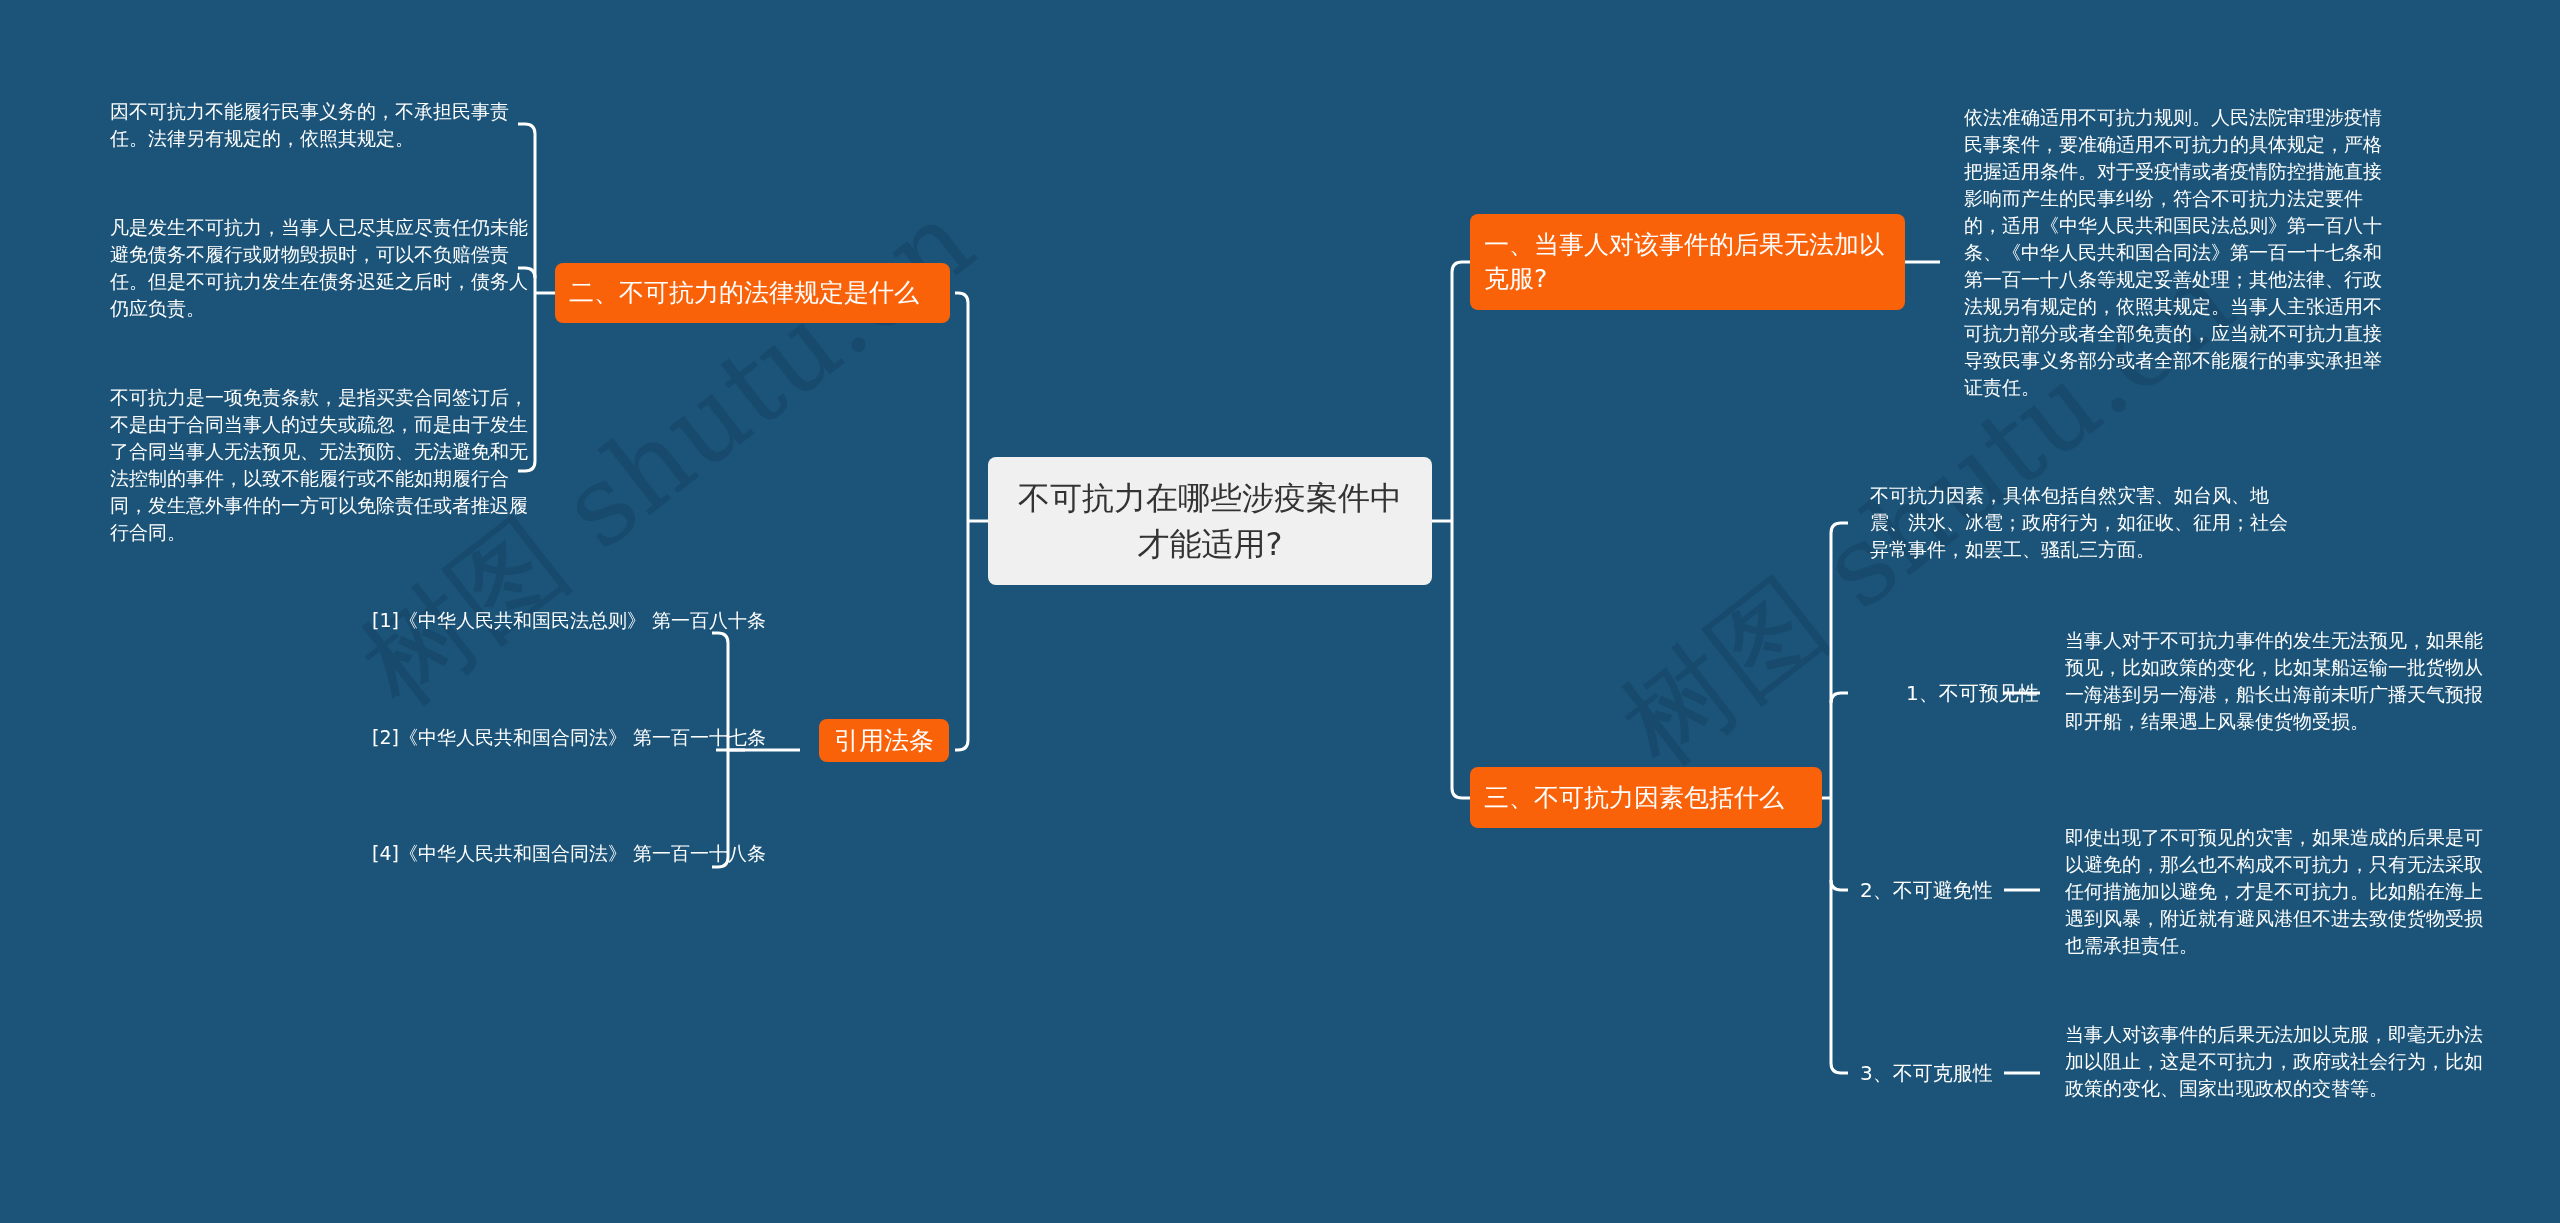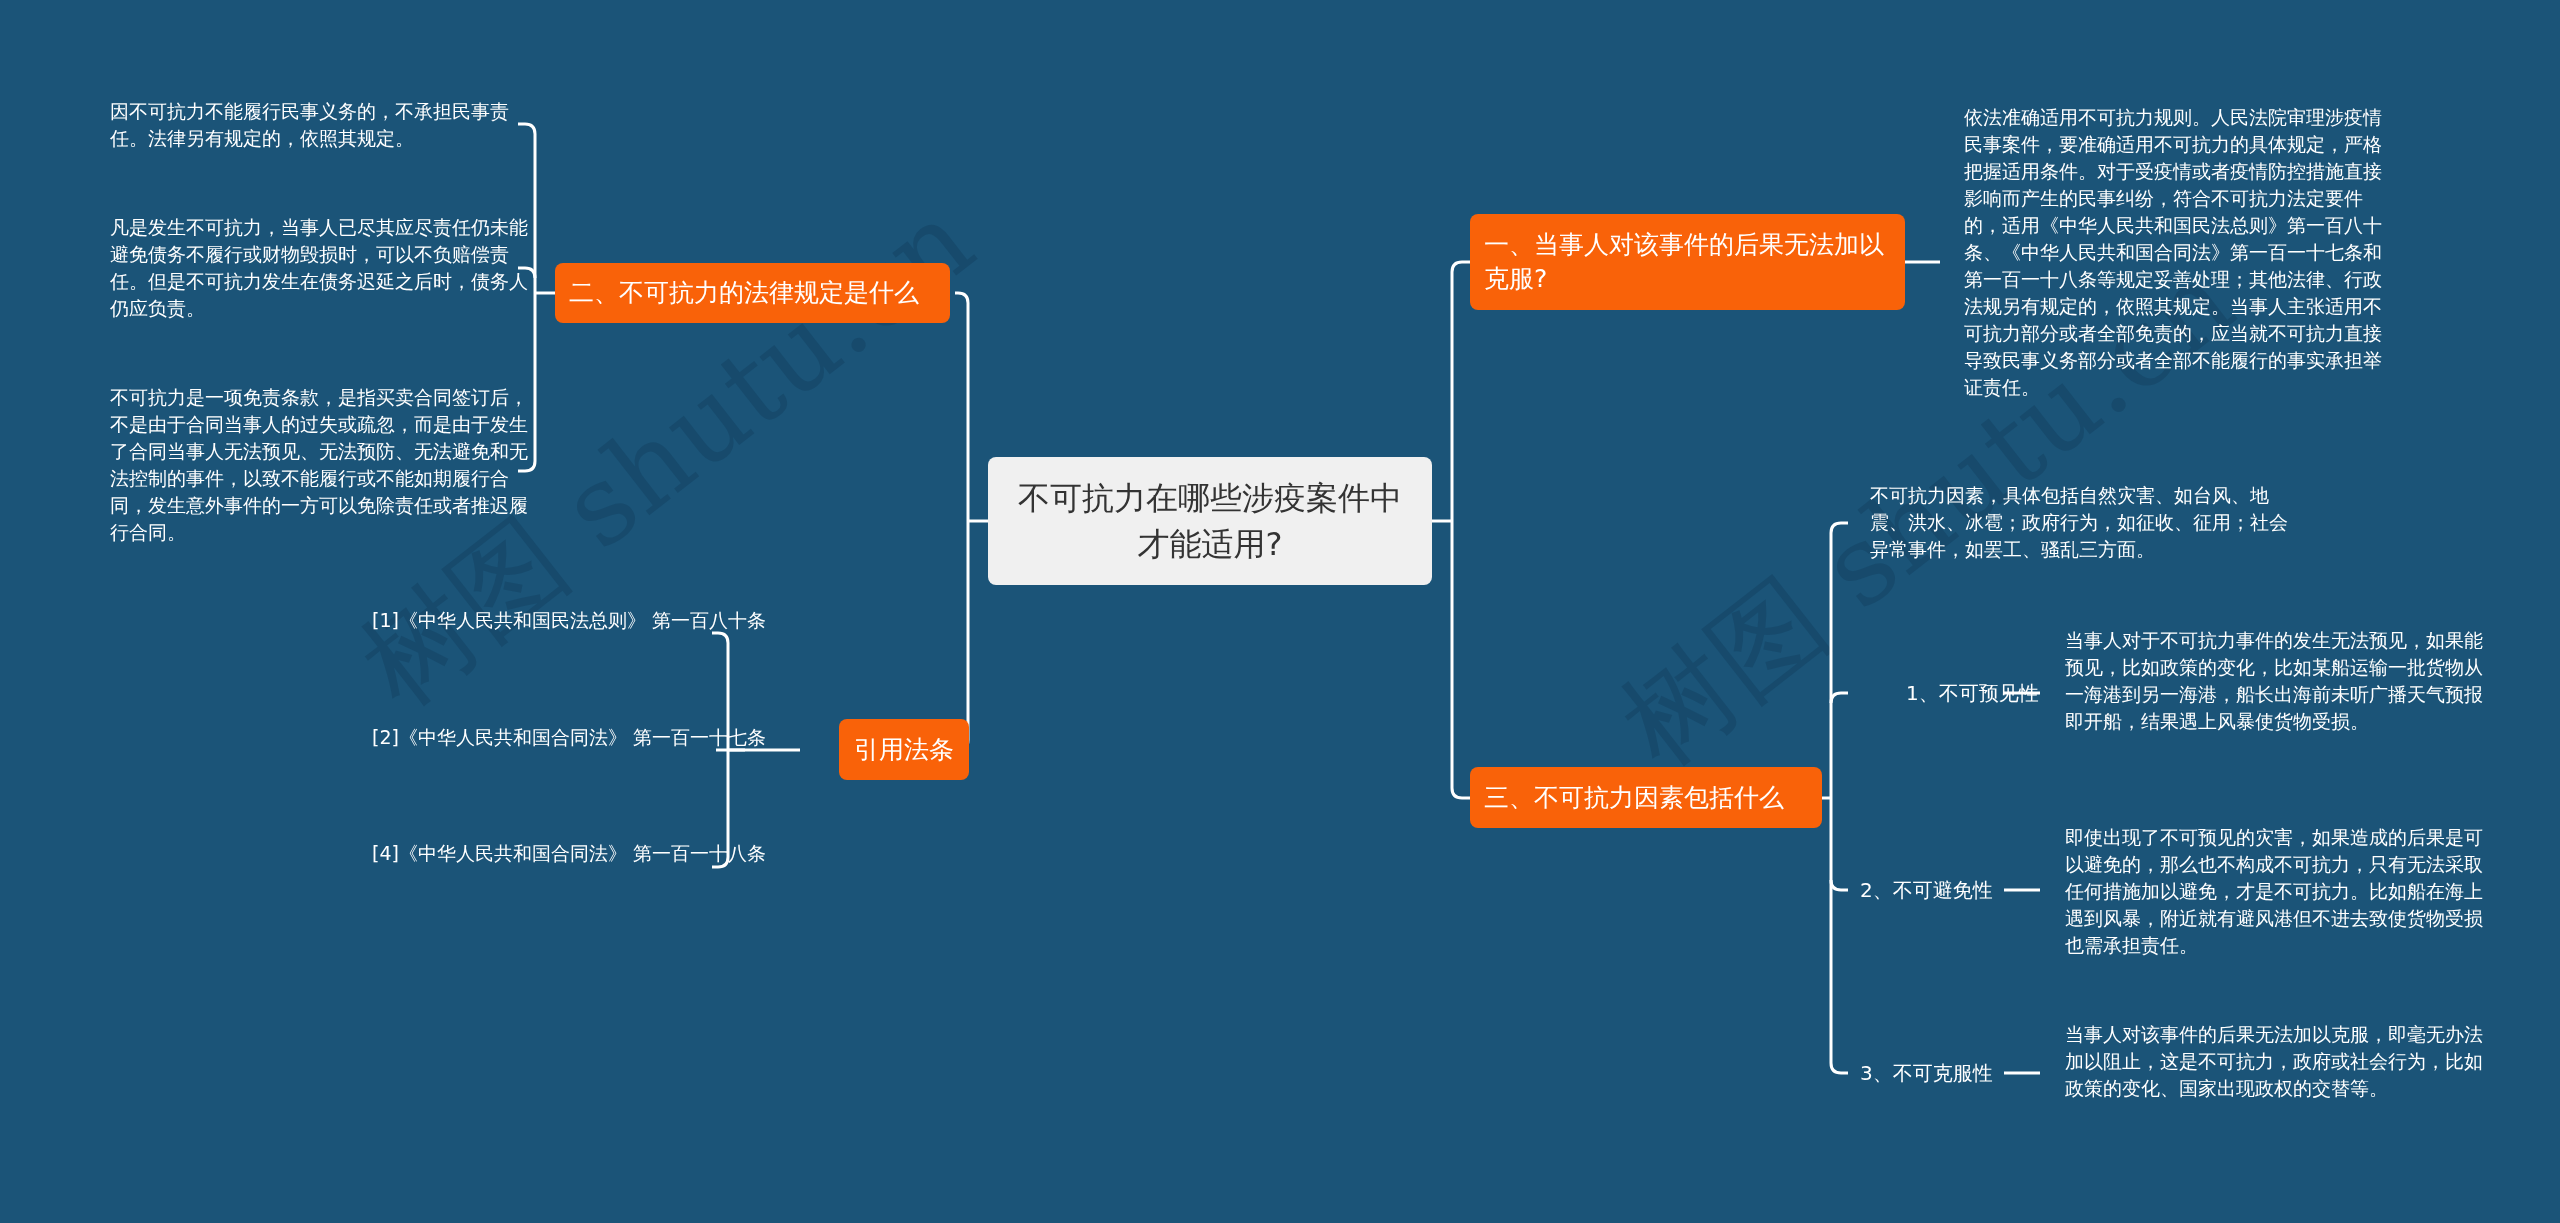--- a/index.html
+++ b/index.html
@@ -79,21 +79,21 @@
     <span>二、不可抗力的法律规定是什么</span>
   </div>
 
   <div class="node root" style="left:988px;top:457px;width:444px;height:128px;">
     <span>不可抗力在哪些涉疫案件中才能适用?</span>
   </div>
   <div class="txt" style="left:98px;top:98px;width:420px;">因不可抗力不能履行民事义务的，不承担民事责任。法律另有规定的，依照其规定。</div>
   <div class="txt" style="left:98px;top:214px;width:420px;">凡是发生不可抗力，当事人已尽其应尽责任仍未能避免债务不履行或财物毁损时，可以不负赔偿责任。但是不可抗力发生在债务迟延之后时，债务人仍应负责。</div>
   <div class="txt" style="left:98px;top:384px;width:420px;">不可抗力是一项免责条款，是指买卖合同签订后，不是由于合同当事人的过失或疏忽，而是由于发生了合同当事人无法预见、无法预防、无法避免和无法控制的事件，以致不能履行或不能如期履行合同，发生意外事件的一方可以免除责任或者推迟履行合同。</div>
 
-  <div class="node main" style="left:819px;top:719px;width:130px;height:61px;justify-content:center;margin-left:20px;">
+  <div class="node main" style="left:819px;top:719px;width:130px;height:43px;justify-content:center;">
     <span>引用法条</span>
   </div>
   <div class="txt" style="left:360px;top:607px;width:410px;">[1]《中华人民共和国民法总则》 第一百八十条</div>
   <div class="txt" style="left:360px;top:724px;width:410px;">[2]《中华人民共和国合同法》 第一百一十七条</div>
   <div class="txt" style="left:360px;top:840px;width:410px;">[4]《中华人民共和国合同法》 第一百一十八条</div>
 
   <div class="node main" style="left:1470px;top:214px;width:435px;height:96px;">
     <span>一、当事人对该事件的后果无法加以克服?</span>
   </div>
   <div class="txt" style="left:1952px;top:104px;width:420px;">依法准确适用不可抗力规则。人民法院审理涉疫情民事案件，要准确适用不可抗力的具体规定，严格把握适用条件。对于受疫情或者疫情防控措施直接影响而产生的民事纠纷，符合不可抗力法定要件的，适用《中华人民共和国民法总则》第一百八十条、《中华人民共和国合同法》第一百一十七条和第一百一十八条等规定妥善处理；其他法律、行政法规另有规定的，依照其规定。当事人主张适用不可抗力部分或者全部免责的，应当就不可抗力直接导致民事义务部分或者全部不能履行的事实承担举证责任。</div>

